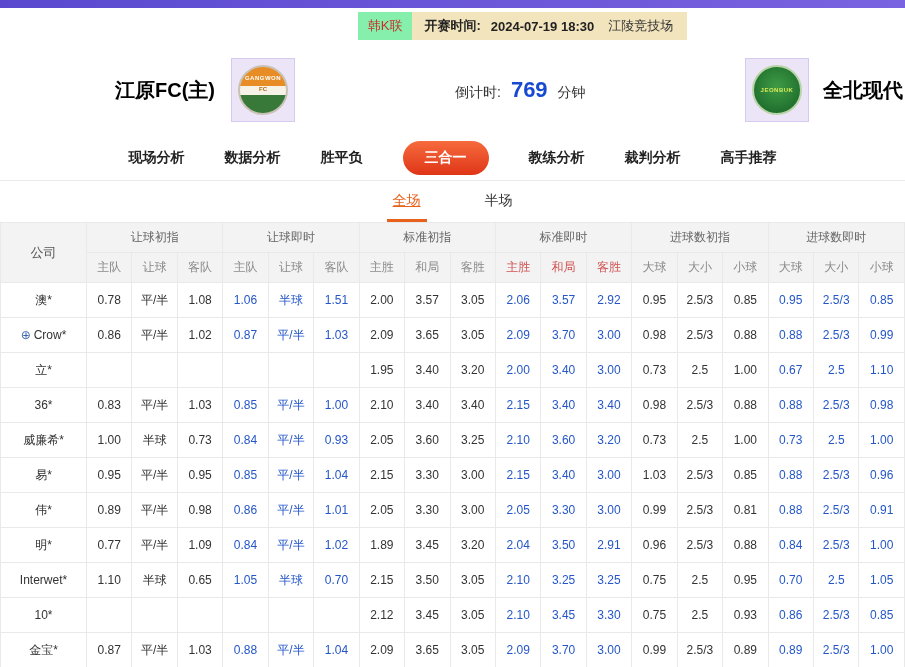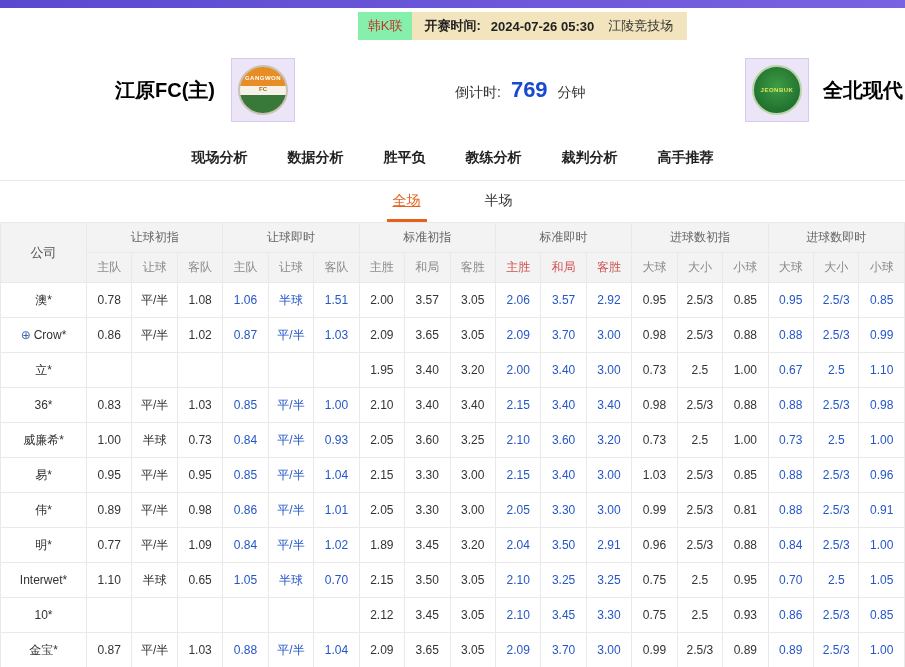--- a/index.html
+++ b/index.html
@@ -65,21 +65,21 @@
 </style>
 </head>
 <body>
 
 <div class="top-accent"></div>
 
 <div class="kickoff-row">
   <div class="kickoff-strip">
     <span class="league-badge">韩K联</span>
     <span class="kickoff-label">开赛时间:</span>
-    <span class="kickoff-time">2024-07-26 05:30</span>
+    <span class="kickoff-time">2024-07-19 18:30</span>
     <span class="venue">江陵竞技场</span>
   </div>
 </div>
 
 <div class="match-header">
   <div class="home-block">
     <span class="team-name">江原FC(主)</span>
     <span class="logo-box">
       <span class="crest home">
         <span class="l1">GANGWON</span>
@@ -101,20 +101,21 @@
       </span>
     </span>
     <span class="team-name">全北现代</span>
   </div>
 </div>
 
 <div class="main-nav">
     <div class="nav-item">现场分析</div>
     <div class="nav-item">数据分析</div>
     <div class="nav-item">胜平负</div>
+    <div class="nav-item active">三合一</div>
     <div class="nav-item">教练分析</div>
     <div class="nav-item">裁判分析</div>
     <div class="nav-item">高手推荐</div>
   </div>
 
 <div class="subnav">
     <div class="subtab active">全场</div>
     <div class="subtab">半场</div>
   </div>
 

